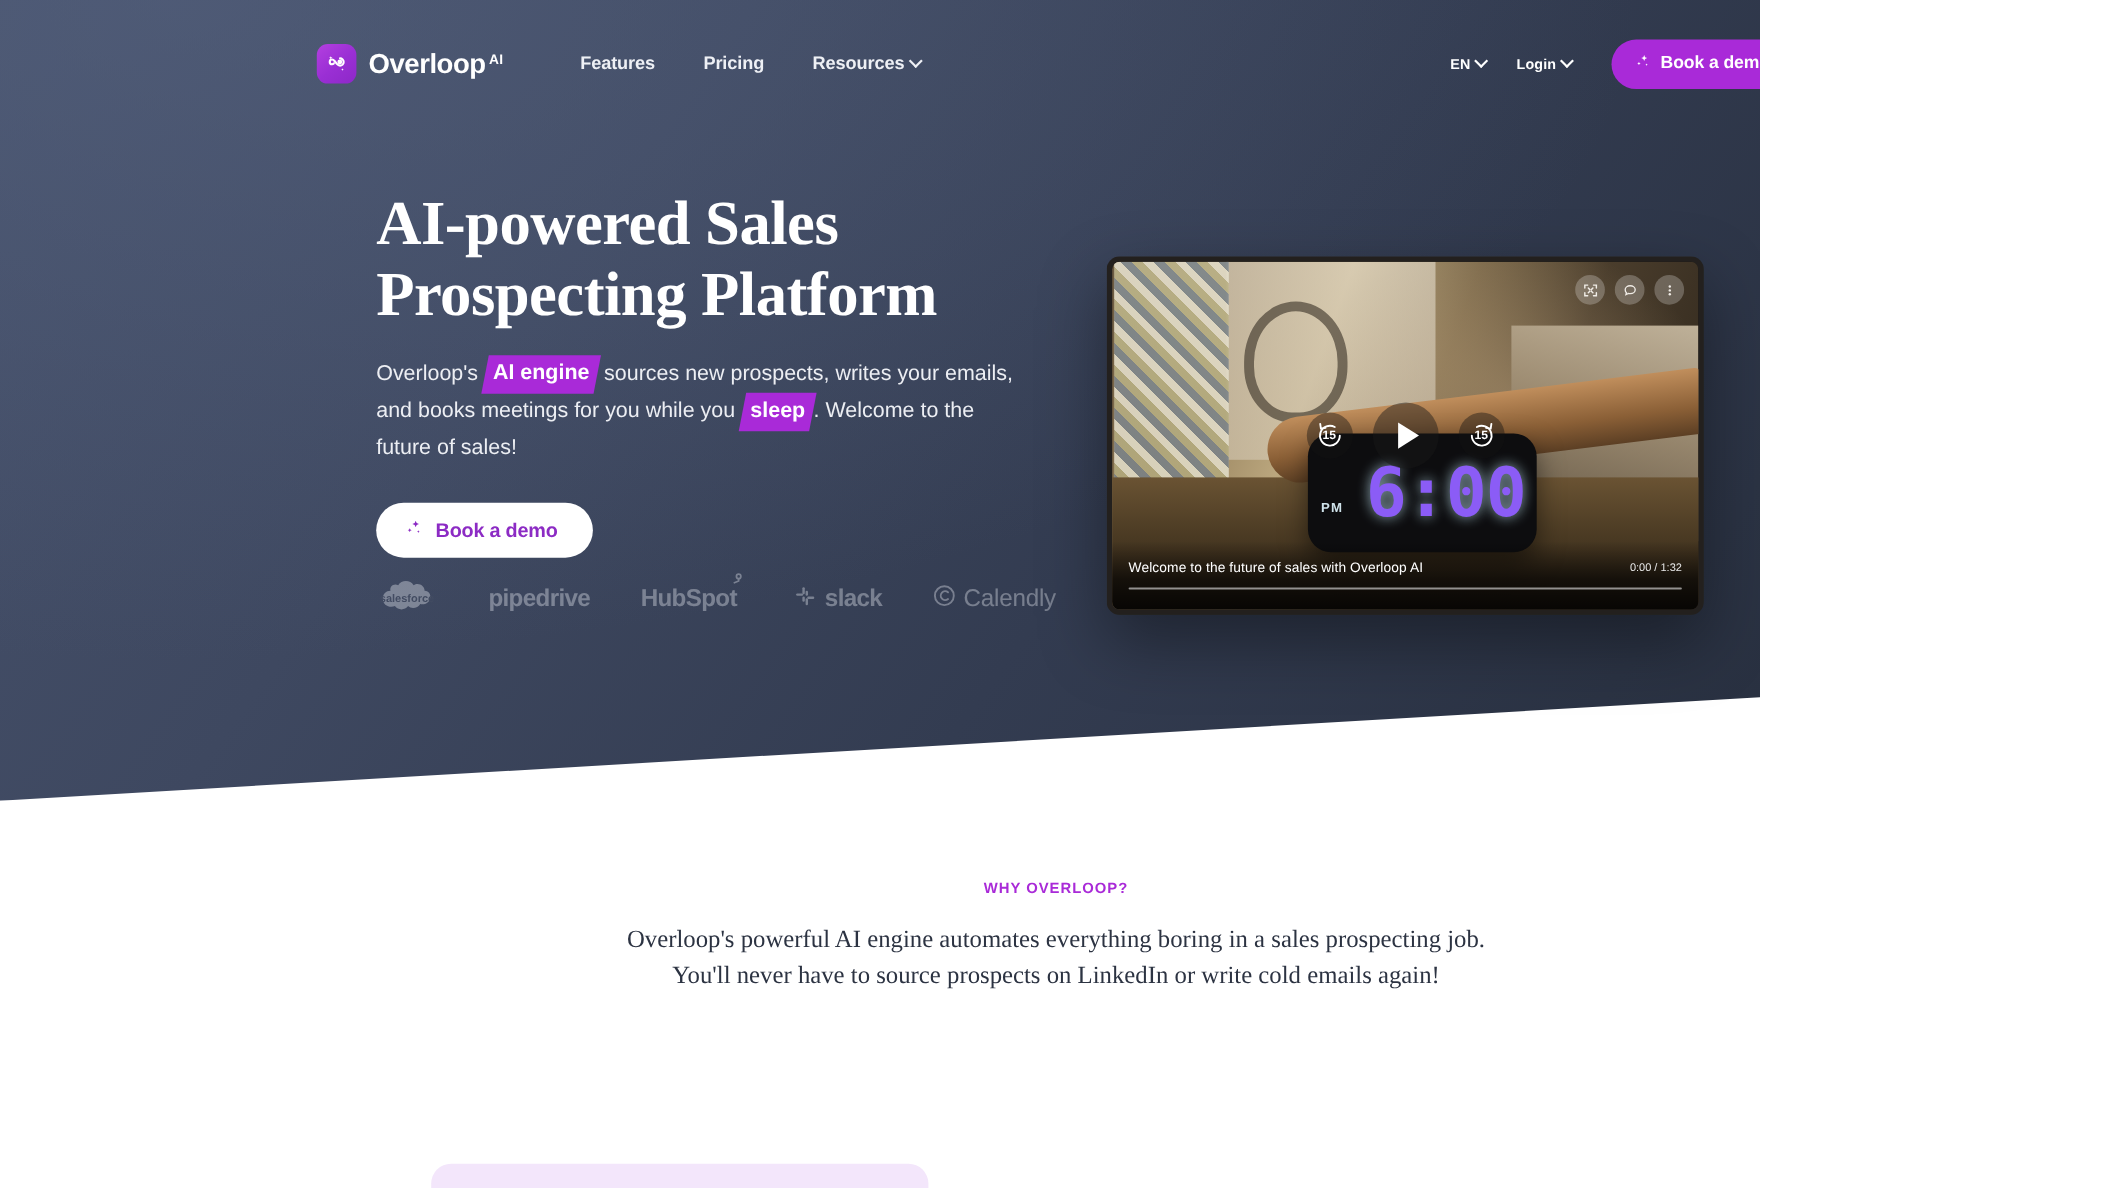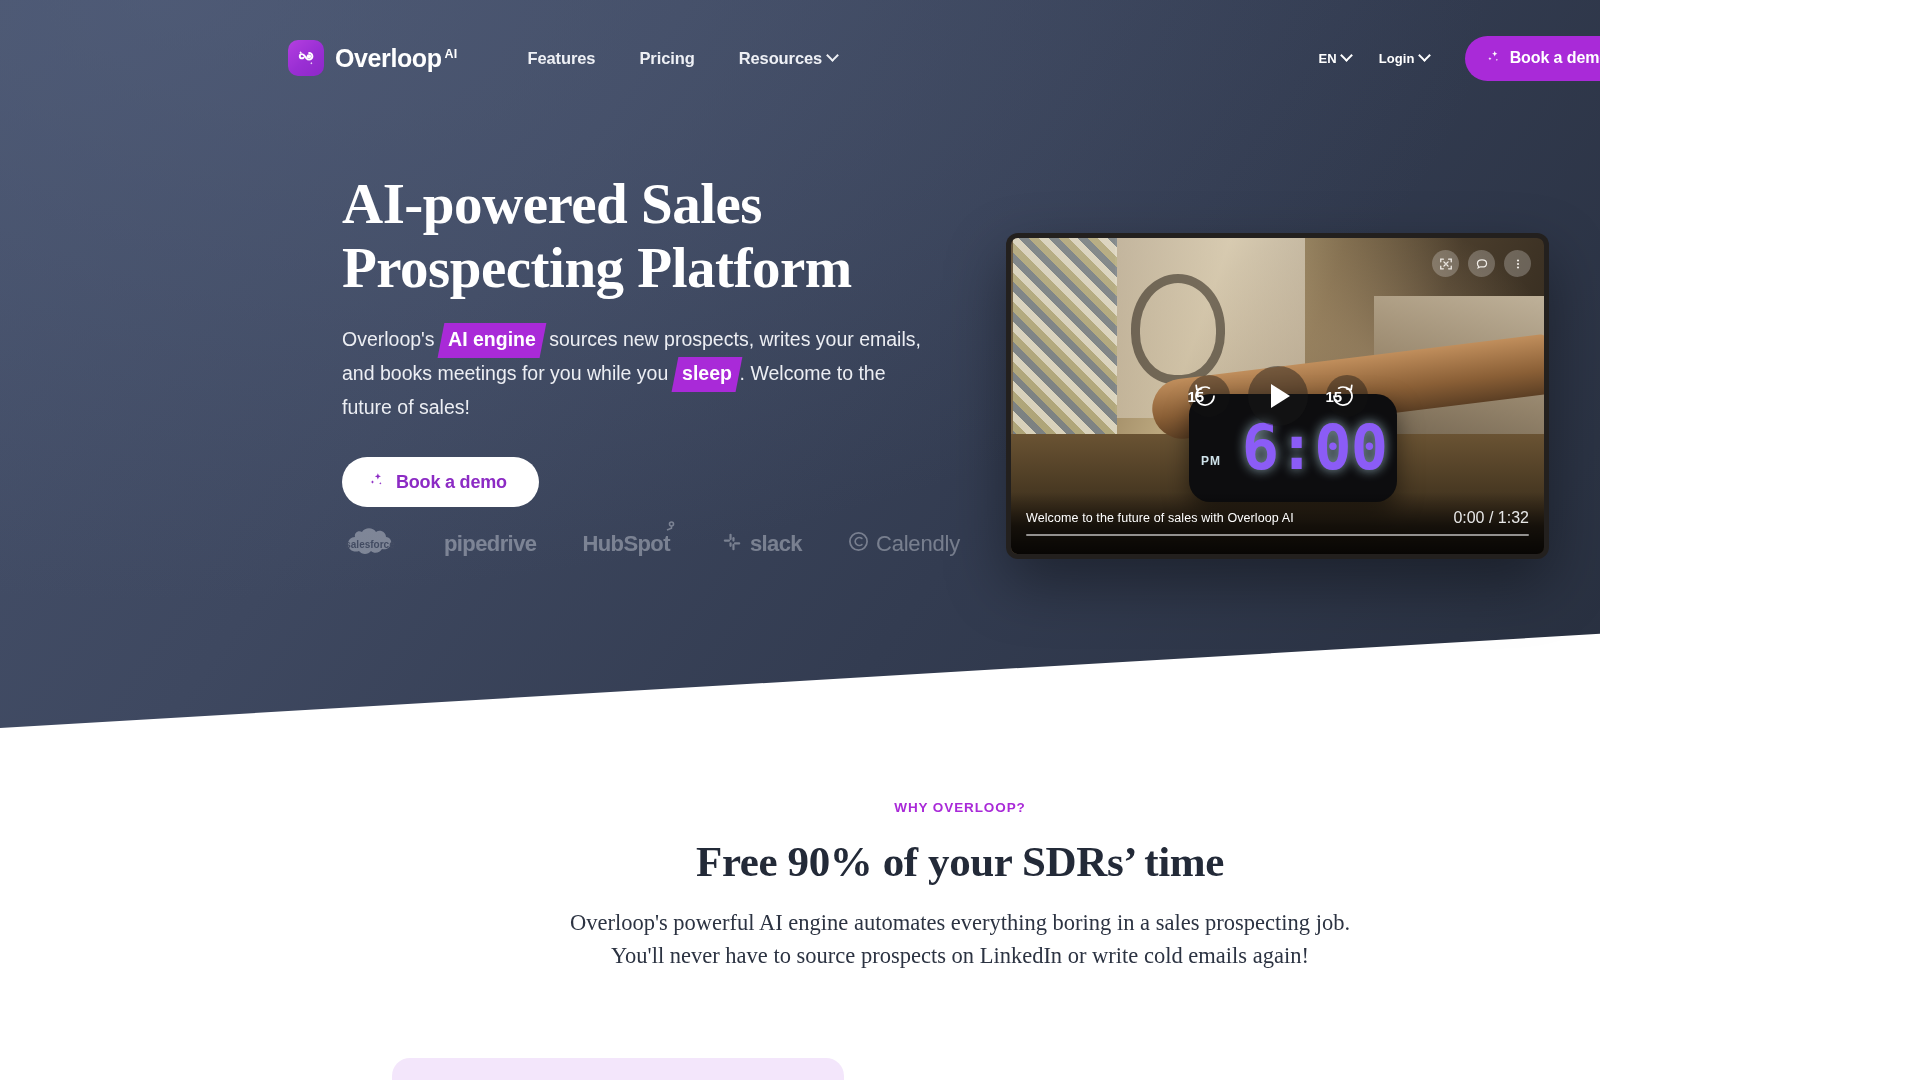--- a/index.html
+++ b/index.html
@@ -339,23 +339,23 @@
     top: 50%; left: 50%;
     transform: translate(-50%, -50%);
     display: flex;
     align-items: center;
     gap: 18px;
   }
   .seek-btn {
     width: 42px; height: 42px;
     border-radius: 50%;
     background: rgba(20,20,20,0.42);
-    display: flex; align-items: center; justify-content: flex-start;
+    display: flex; align-items: center; justify-content: center;
     color: #fff;
-    font-size: 15px;
+    font-size: 11px;
     font-weight: 700;
     cursor: pointer;
     position: relative;
   }
   .play-btn {
     width: 60px; height: 60px;
     border-radius: 50%;
     background: rgba(25,25,25,0.45);
     display: flex; align-items: center; justify-content: center;
     cursor: pointer;
@@ -383,21 +383,21 @@
     justify-content: space-between;
   }
   .vid-caption {
     color: #ffffff;
     font-size: 12.5px;
     font-weight: 400;
     letter-spacing: 0.1px;
   }
   .vid-time {
     color: #e8e8e8;
-    font-size: 16px;
+    font-size: 10px;
     font-weight: 400;
   }
   .vid-progress {
     position: absolute;
     left: 15px; right: 15px; bottom: 18px;
     height: 2.5px;
     background: rgba(255,255,255,0.55);
     border-radius: 2px;
     cursor: pointer;
   }
@@ -650,21 +650,20 @@
       <div class="vid-caption-row">
         <span class="vid-caption">Welcome to the future of sales with Overloop AI</span>
         <span class="vid-time">0:00 / 1:32</span>
       </div>
       <div class="vid-progress"></div>
     </div>
   </div>
 
   <div class="why">
     <div class="why-eyebrow">WHY OVERLOOP?</div>
-    <h2 class="why-title">Free 90% of your SDRs’ time</h2>
     <p class="why-body">Overloop's powerful AI engine automates everything boring in a sales prospecting job. You'll never have to source prospects on LinkedIn or write cold emails again!</p>
   </div>
 
   <div class="bottom-card">
     
   </div>
 
 </div>
 
 </body></html>

